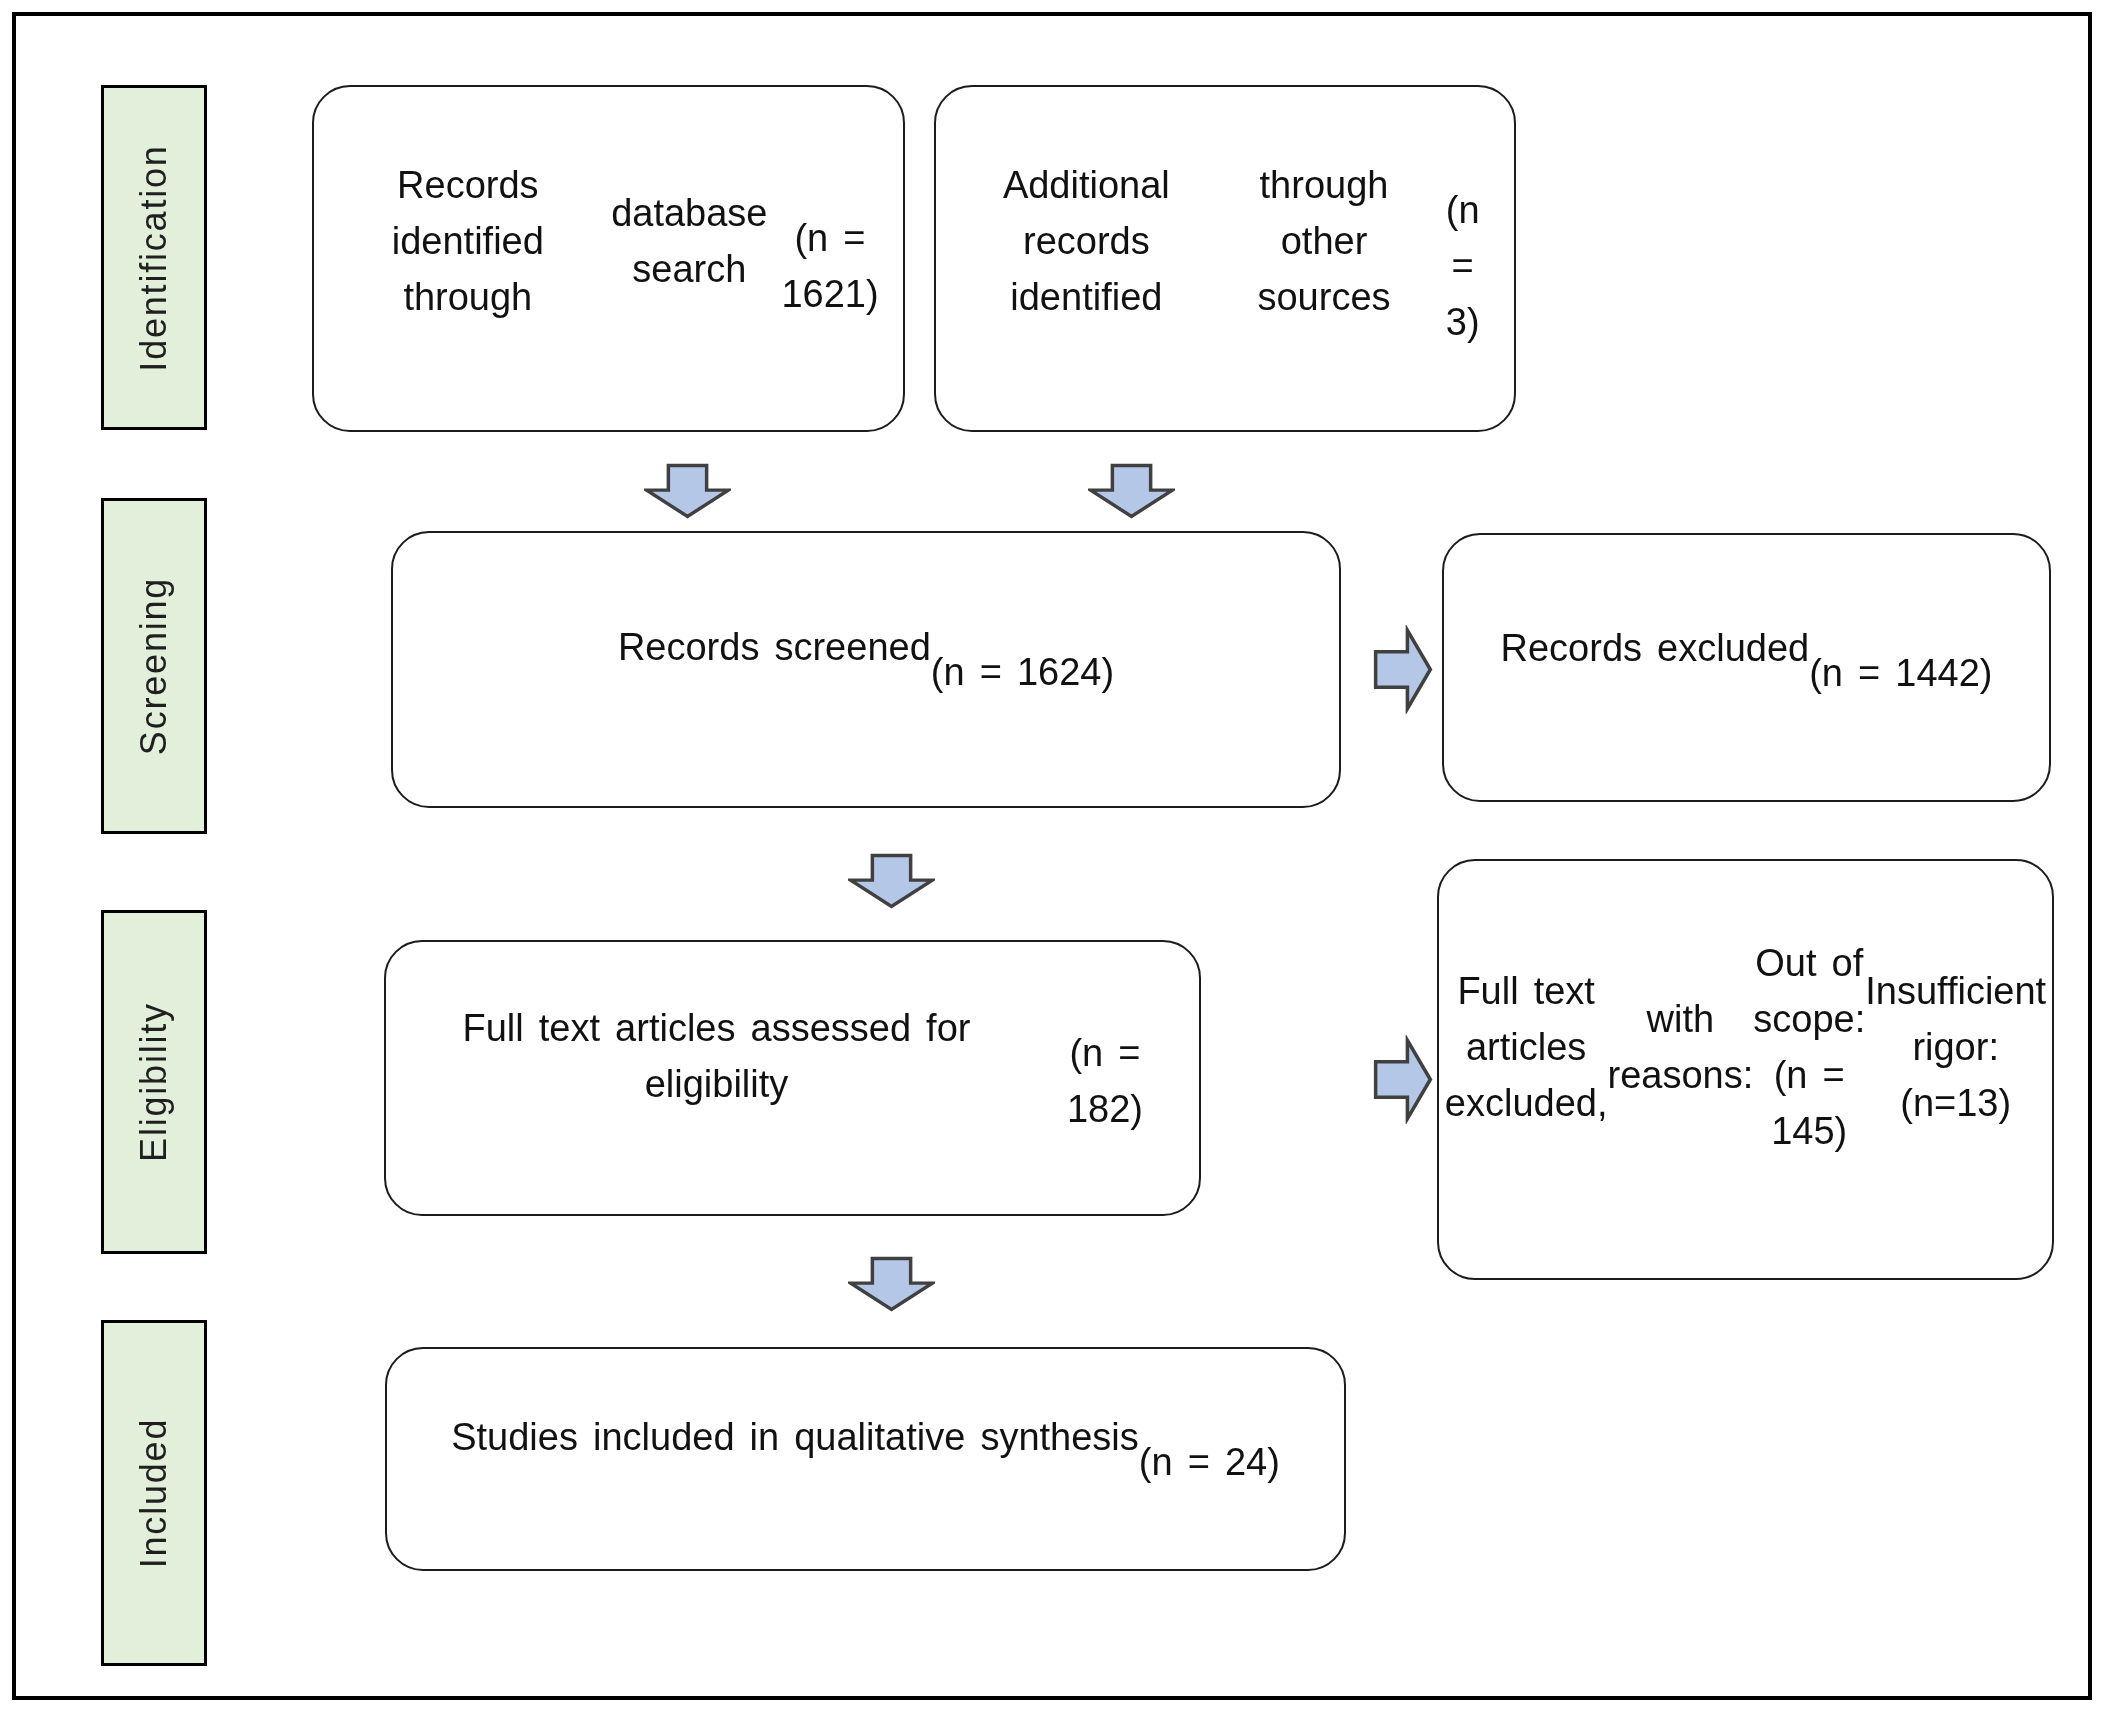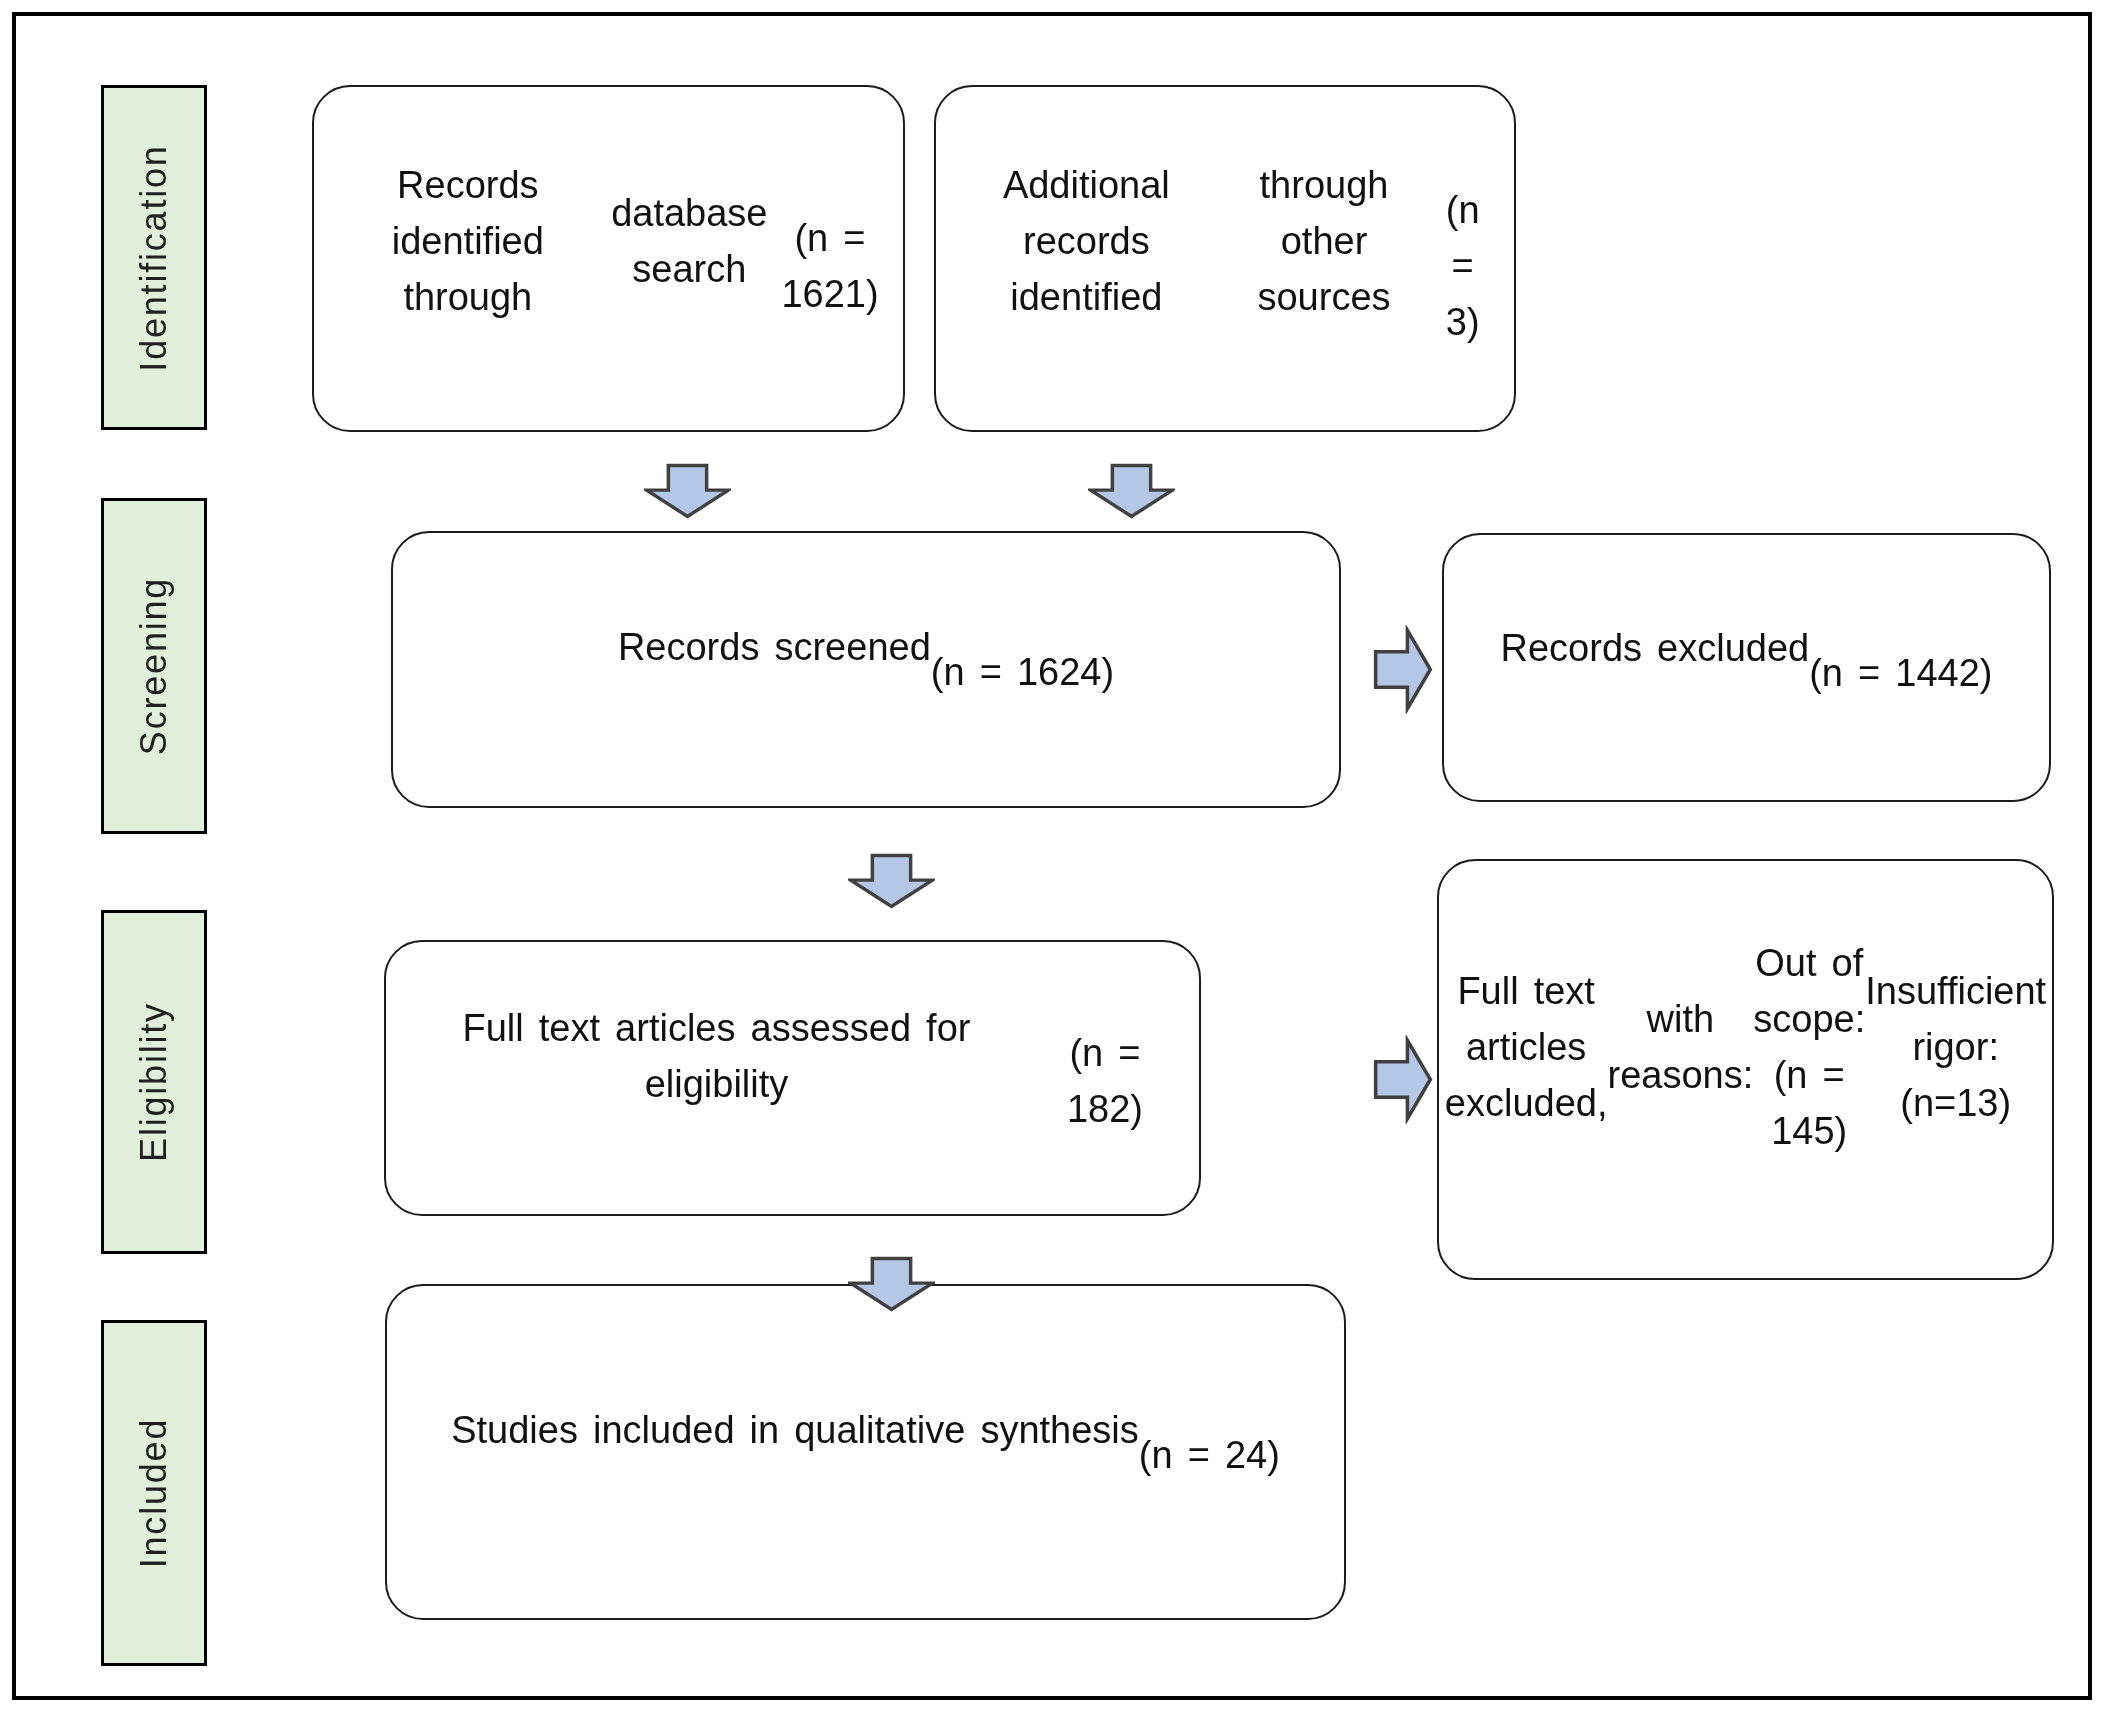--- a/index.html
+++ b/index.html
@@ -94,21 +94,21 @@
     <div class="count">(n = 182)</div>
   </div>
 
   <div class="node" style="left:1437px;top:859px;width:617px;height:421px;padding-bottom:54px;">
     <div>Full text articles excluded,</div>
     <div>with reasons:</div>
     <div class="reason">Out of scope: (n = 145)</div>
     <div class="reason">Insufficient rigor: (n=13)</div>
   </div>
 
-  <div class="node" style="left:385px;top:1284px;width:961px;height:336px;padding-bottom:54px;">
+  <div class="node" style="left:385px;top:1347px;width:961px;height:224px;padding-bottom:54px;">
     <div>Studies included in qualitative synthesis</div>
     <div class="count">(n = 24)</div>
   </div>
 
   <div class="arrow" style="left:644px;top:463px;width:87px;height:56px;">
     <svg viewBox="0 0 100 66" preserveAspectRatio="none">
       <polygon points="28,3 72,3 72,32 97,32 50,63 3,32 28,32" fill="#b4c7e7" stroke="#404040" stroke-width="4" stroke-linejoin="miter"></polygon>
     </svg>
   </div>
   <div class="arrow" style="left:1088px;top:463px;width:87px;height:56px;">

